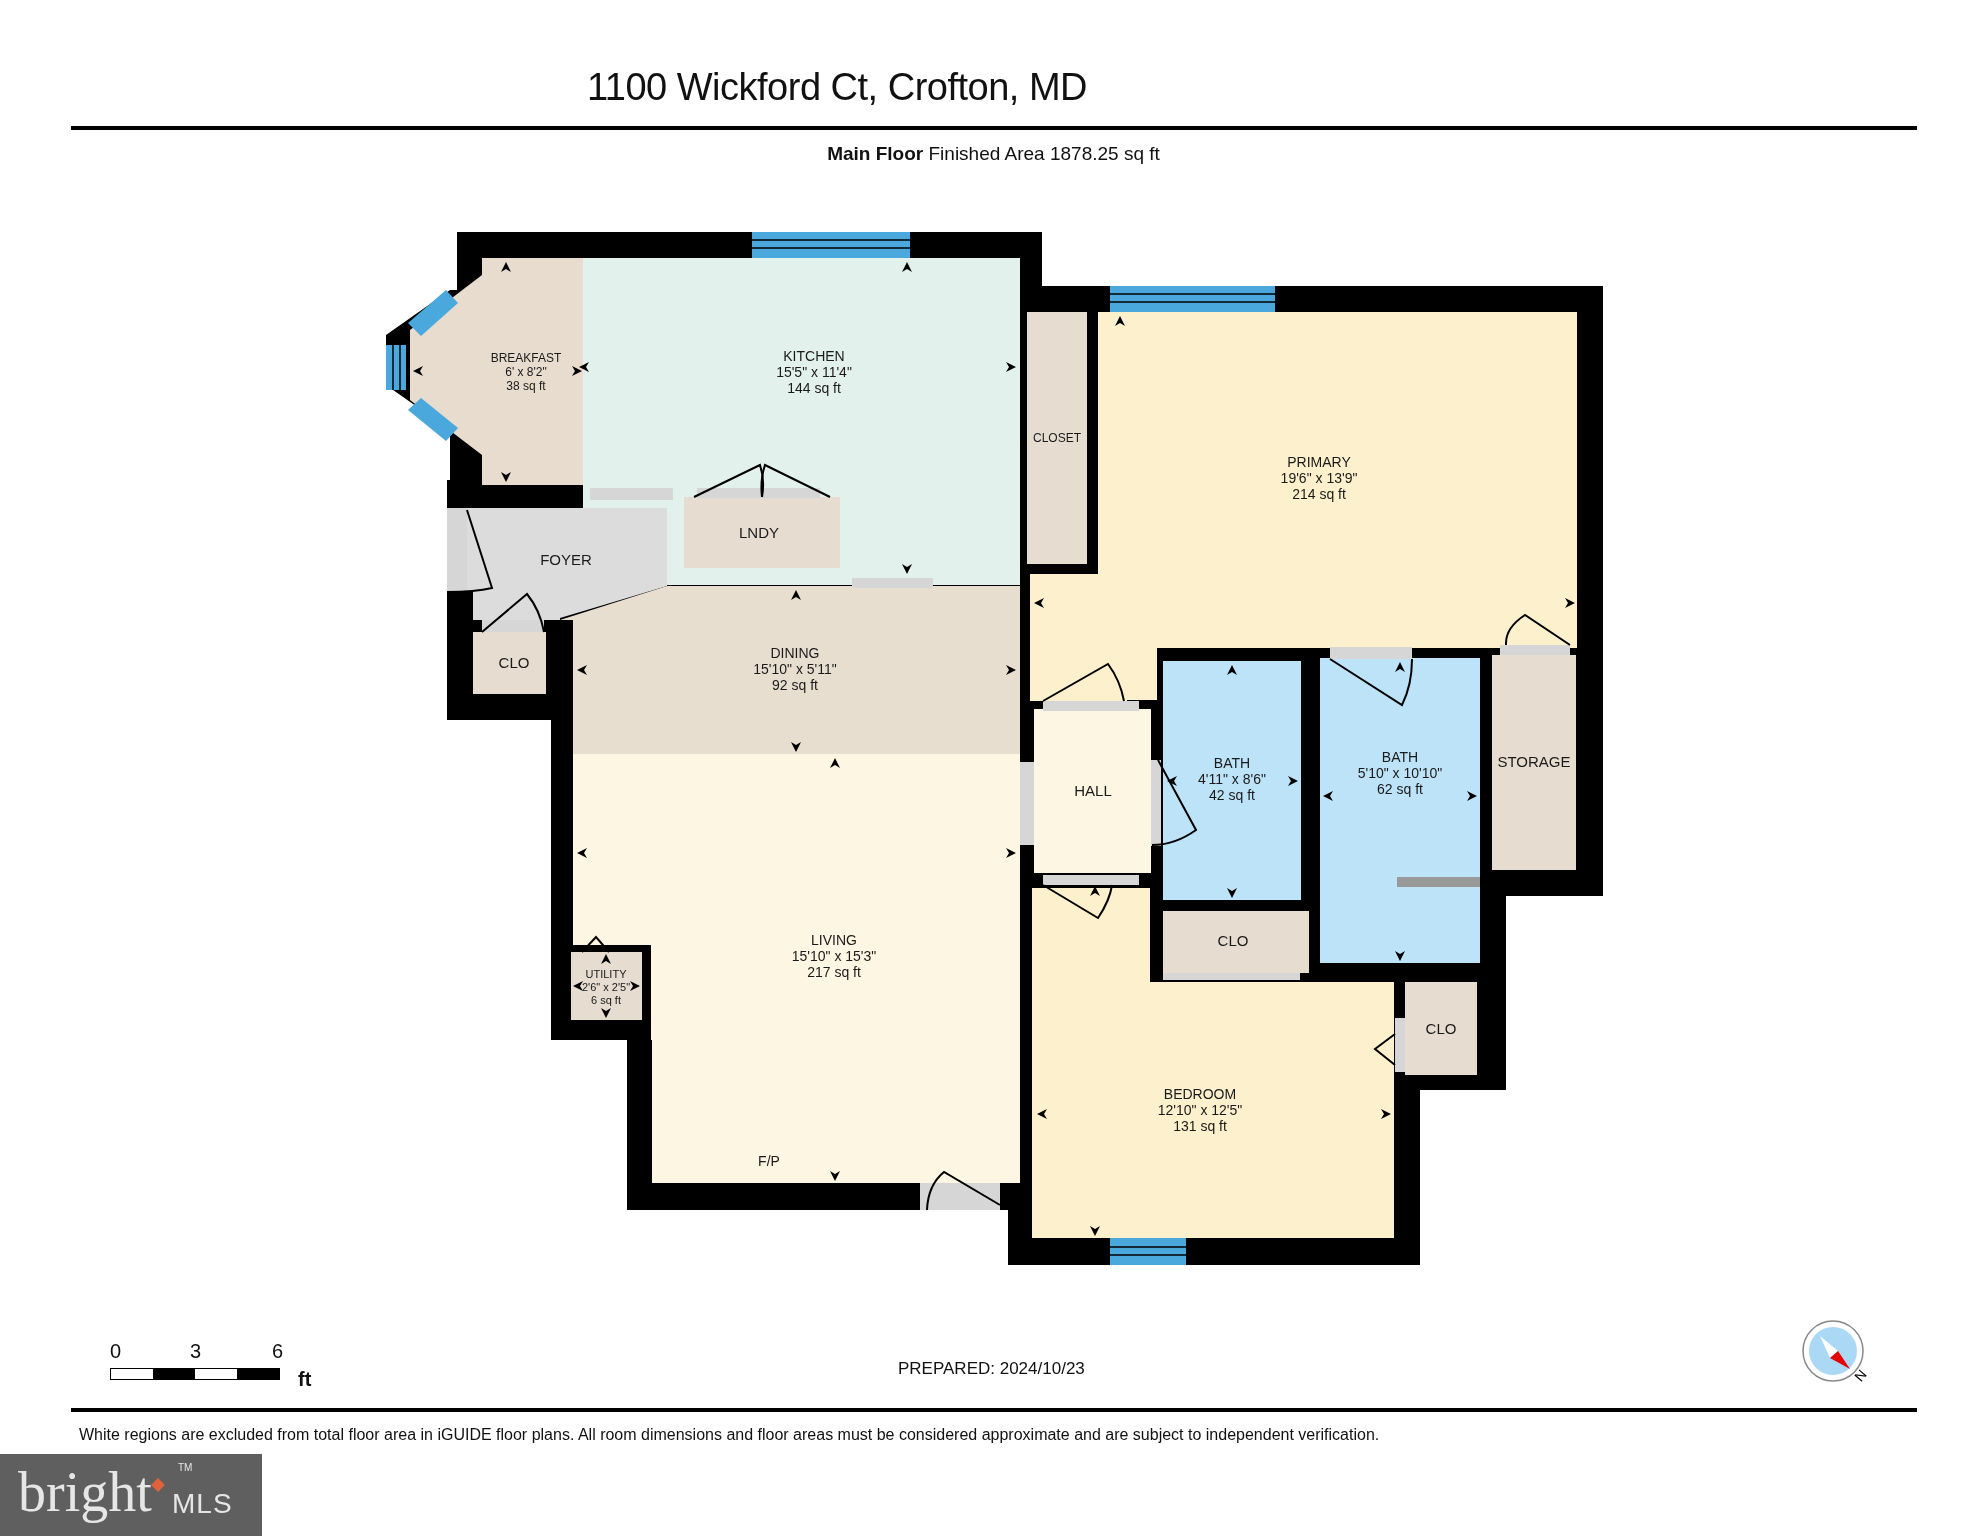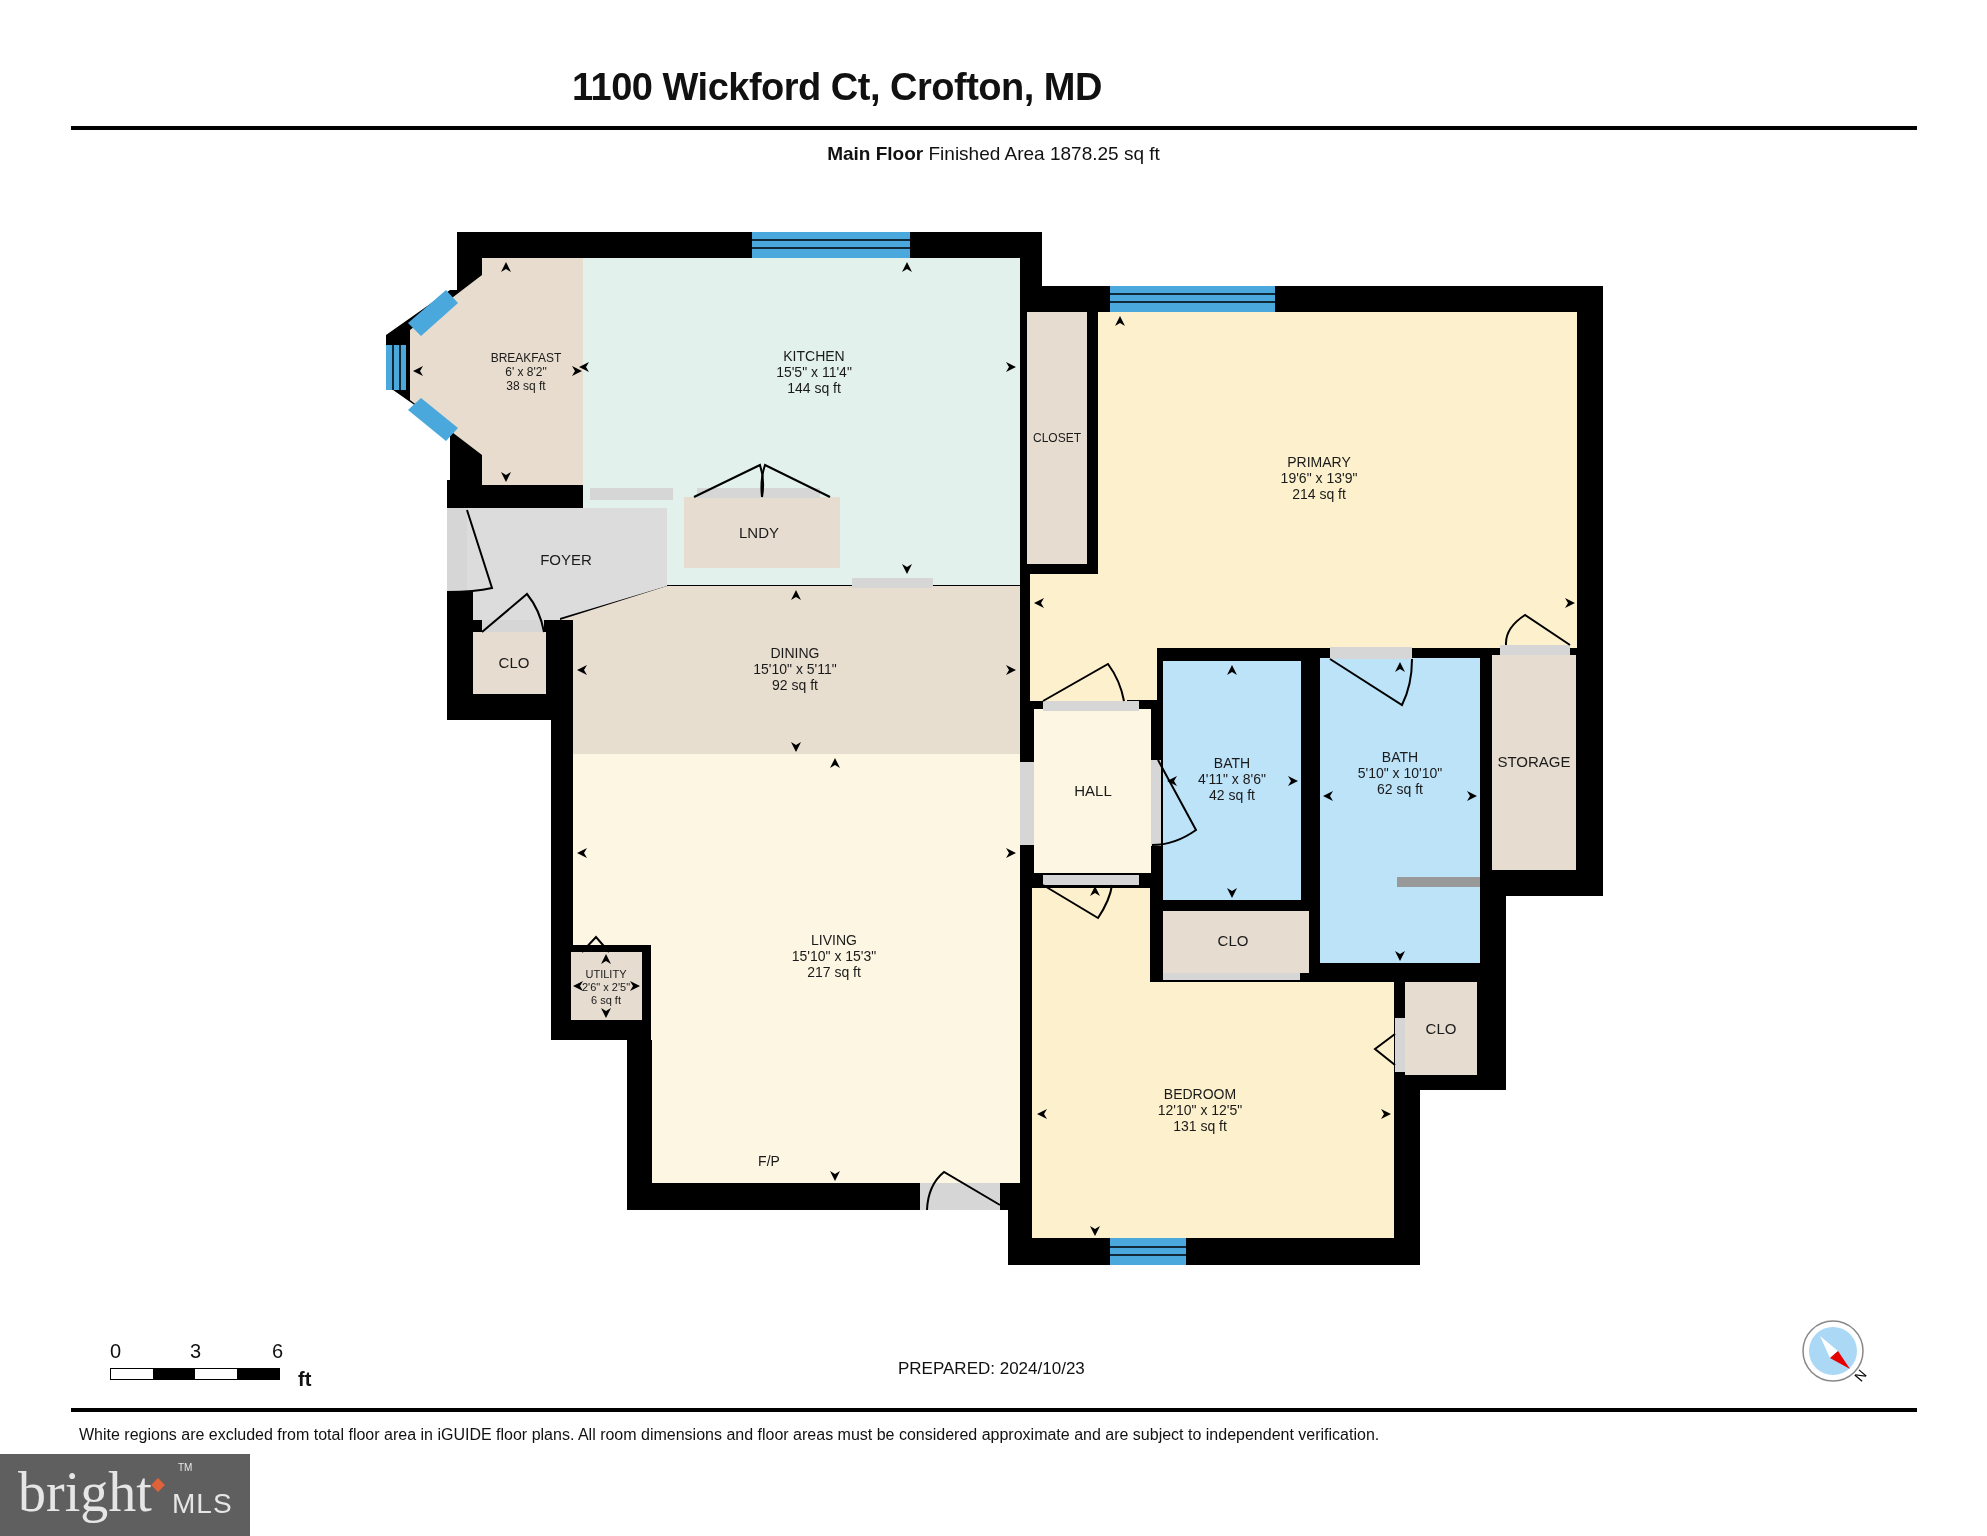--- a/index.html
+++ b/index.html
@@ -1,32 +1,32 @@
 <!DOCTYPE html>
 <html><head>
 <meta charset="utf-8">
 <style>
   html,body{margin:0;padding:0;background:#fff;}
   body{width:1987px;height:1536px;position:relative;overflow:hidden;font-family:"Liberation Sans",sans-serif;color:#111;}
-  .title{position:absolute;left:0;width:1674px;top:66px;text-align:center;font-size:38px;font-weight:bold;letter-spacing:-0.5px;}
+  .title{position:absolute;left:0;width:1674px;top:66px;text-align:center;font-size:38px;font-weight:normal;letter-spacing:-0.5px;}
   .rule{position:absolute;left:71px;width:1846px;height:4px;background:#000;}
   .subtitle{position:absolute;left:0;width:1987px;top:143px;text-align:center;font-size:19px;}
   .subtitle .floor{font-weight:bold;}
   svg.plan{position:absolute;left:0;top:0;}
   .rl{font-family:"Liberation Sans",sans-serif;fill:#1a1a1a;text-anchor:middle;}
   .scale{position:absolute;left:110px;top:1340px;}
   .scale .nums{position:relative;height:24px;font-size:20px;}
   .scale .nums span{position:absolute;top:0;}
   .scale .bar{display:flex;margin-top:4px;height:10px;border:1px solid #000;width:168px;}
   .scale .bar div{flex:1;}
   .scale .unit{position:absolute;left:188px;top:28px;font-size:20px;font-weight:bold;}
   .prepared{position:absolute;left:898px;top:1359px;font-size:17px;}
   .compass{position:absolute;left:1800px;top:1318px;width:70px;height:70px;}
   .disclaimer{position:absolute;left:79px;top:1426px;font-size:16px;}
-  .logo{position:absolute;left:0;top:1454px;width:250px;height:82px;background:#5f5f5f;color:#e6e6e6;}
+  .logo{position:absolute;left:0;top:1454px;width:250px;height:82px;background:#5f5f5f;color:#e6e6e6;padding-left:12px;}
   .logo .b{position:absolute;left:18px;top:6px;font-family:"Liberation Serif",serif;font-size:56px;}
   .logo .m{position:absolute;left:172px;top:34px;font-size:28px;letter-spacing:1px;text-align:center;}
   .logo .tm{position:absolute;left:178px;top:8px;font-size:10px;}
   .logo .star{position:absolute;left:151px;top:24px;width:14px;height:14px;background:#e0623a;transform:rotate(45deg) scale(.7);}
 </style>
 </head>
 <body>
 
 <div class="title">1100 Wickford Ct, Crofton, MD</div>
 <div class="rule" style="top:126px"></div>

